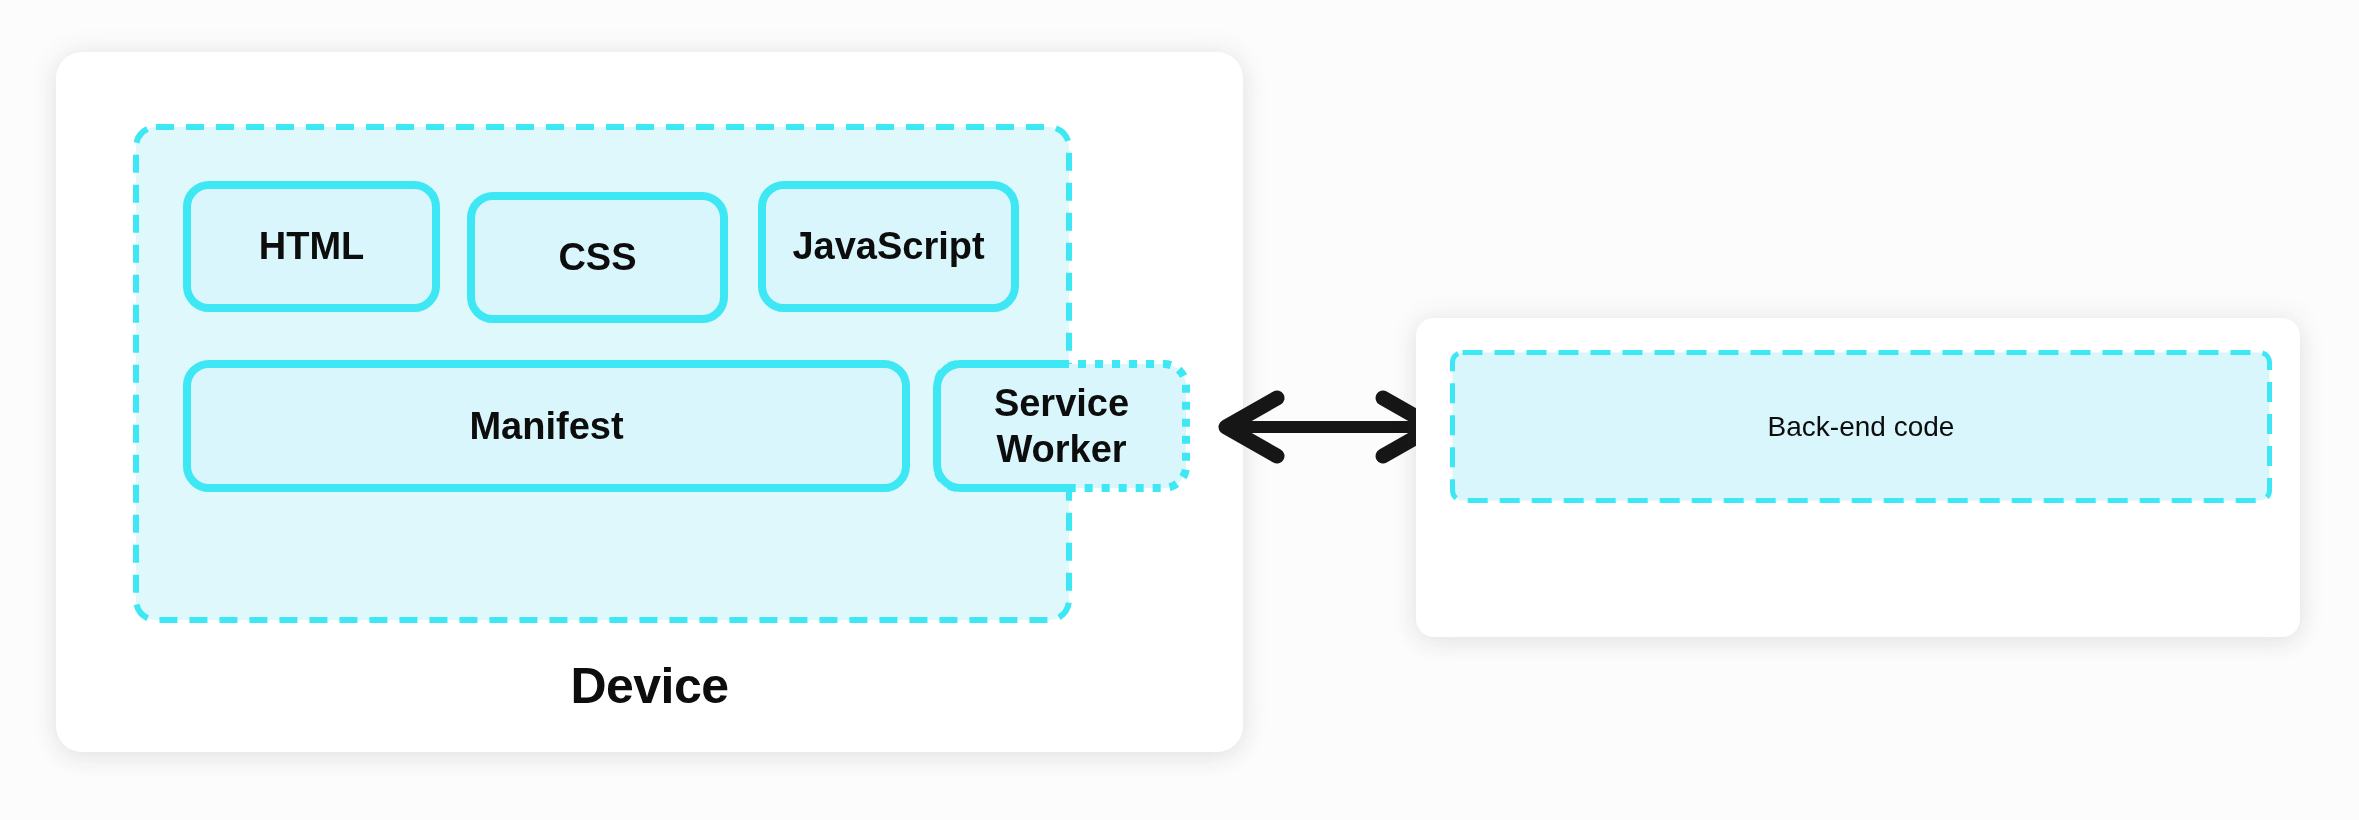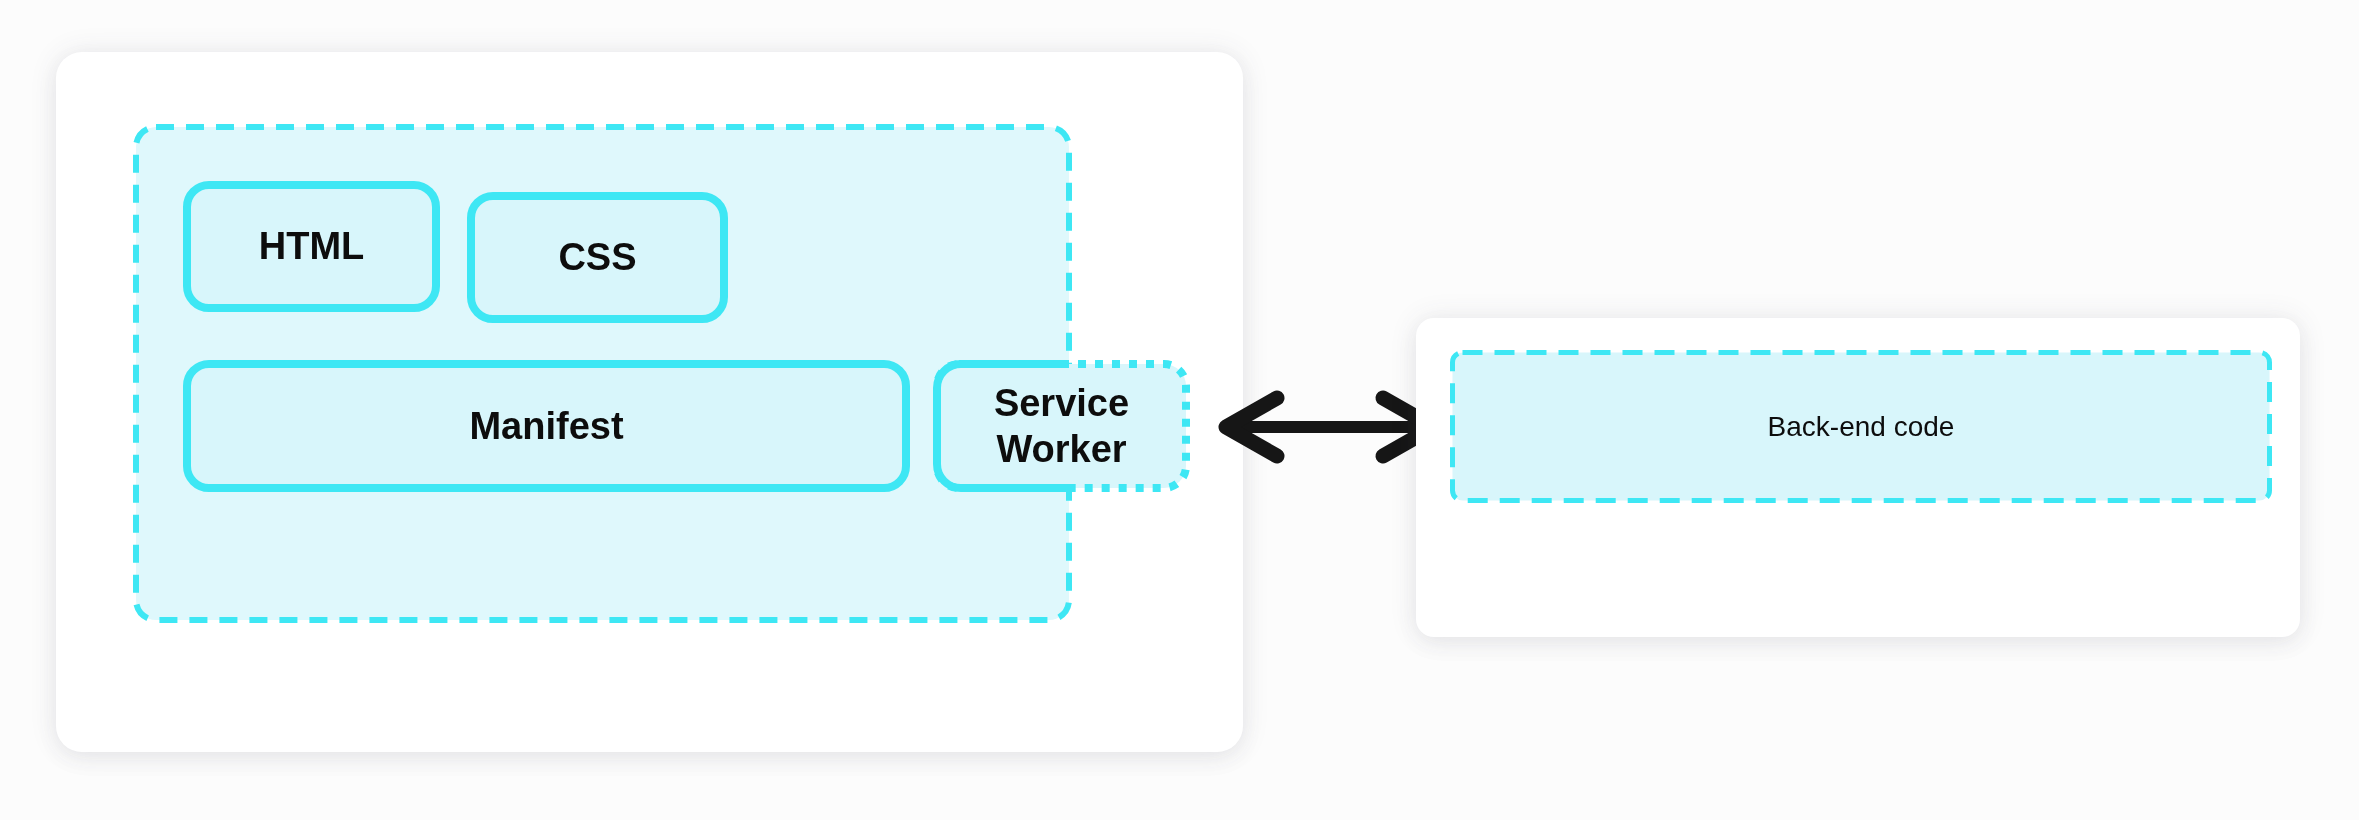--- a/index.html
+++ b/index.html
@@ -72,33 +72,37 @@
   <svg class="layer" id="fe-svg" viewBox="0 0 939 499" aria-hidden="true">
     <rect class="fe-rect" x="3" y="3" width="933" height="493" rx="20" ry="20"></rect>
   </svg>
 
   <div class="tbox" id="box-html">
     <span>HTML</span>
   </div>
   <div class="tbox" id="box-css">
     <span>CSS</span>
   </div>
+  <div class="tbox" id="box-js">
+    <span>JavaScript</span>
+  </div>
 
   <div class="tbox" id="box-manifest">
     <span>Manifest</span>
   </div>
 
   <div class="sw-wrap">
     <svg class="layer" id="sw-svg" viewBox="0 0 257 132" aria-hidden="true">
       <rect class="sw-dotted" x="4" y="4" width="249" height="124" rx="22" ry="22"></rect>
       <path class="sw-solid" d="M136,4 L28,4 A24,24 0 0 0 4,28 L4,104 A24,24 0 0 0 28,128 L136,128"></path>
     </svg>
     <div class="sw-label">Service Worker</div>
   </div>
 
+  <div class="title" id="device-title">Device</div>
 
   <svg class="layer" id="arrow-svg" viewBox="0 0 220 110" aria-hidden="true">
     <path class="arrow-stroke" d="M14,55 L206,55" stroke-width="12"></path>
     <path class="arrow-stroke" d="M57,26 L6,55 L57,84" stroke-width="15" stroke-linecap="round" stroke-linejoin="round"></path>
     <path class="arrow-stroke" d="M163,26 L214,55 L163,84" stroke-width="15" stroke-linecap="round" stroke-linejoin="round"></path>
   </svg>
 
   <div class="card web-card"></div>
 
   <svg class="layer" id="be-svg" viewBox="0 0 822 153" aria-hidden="true">

